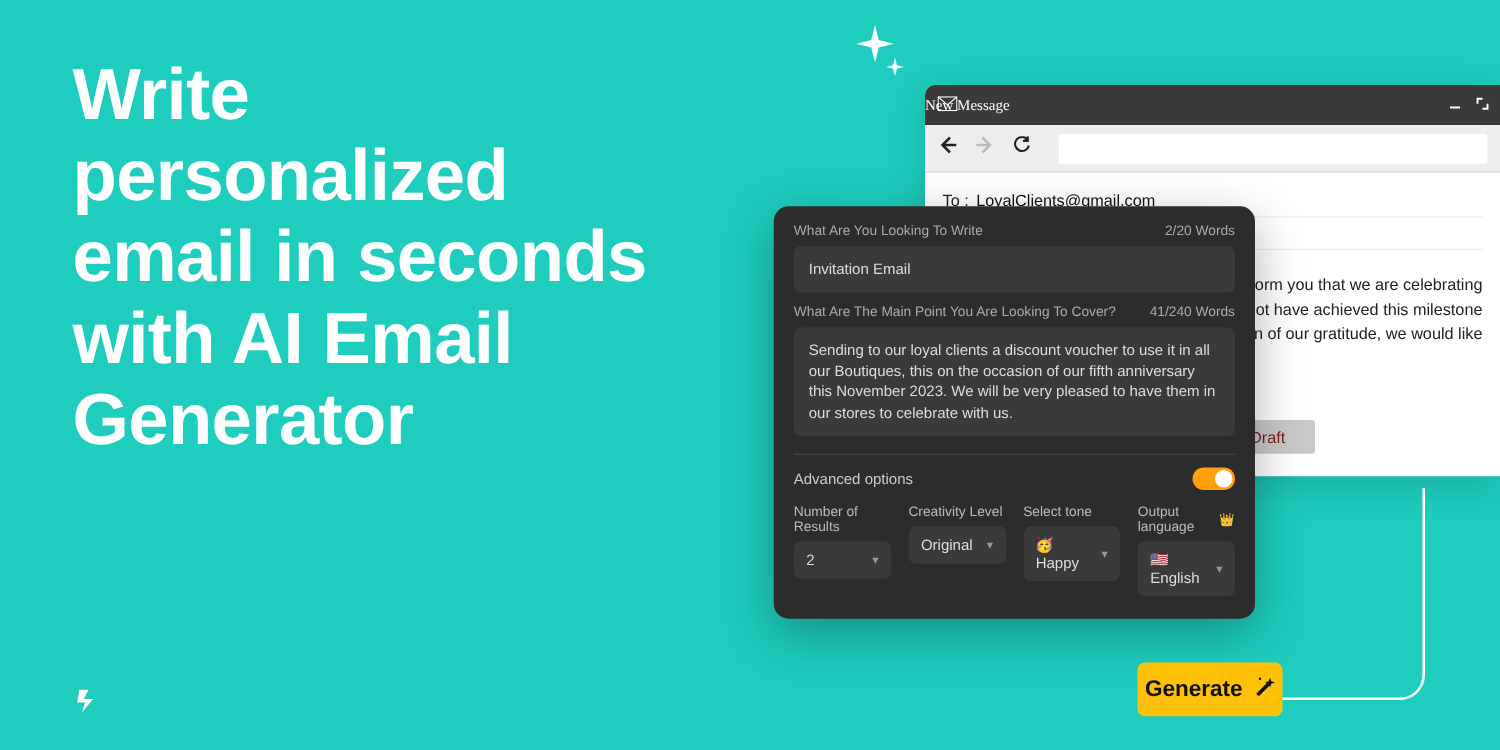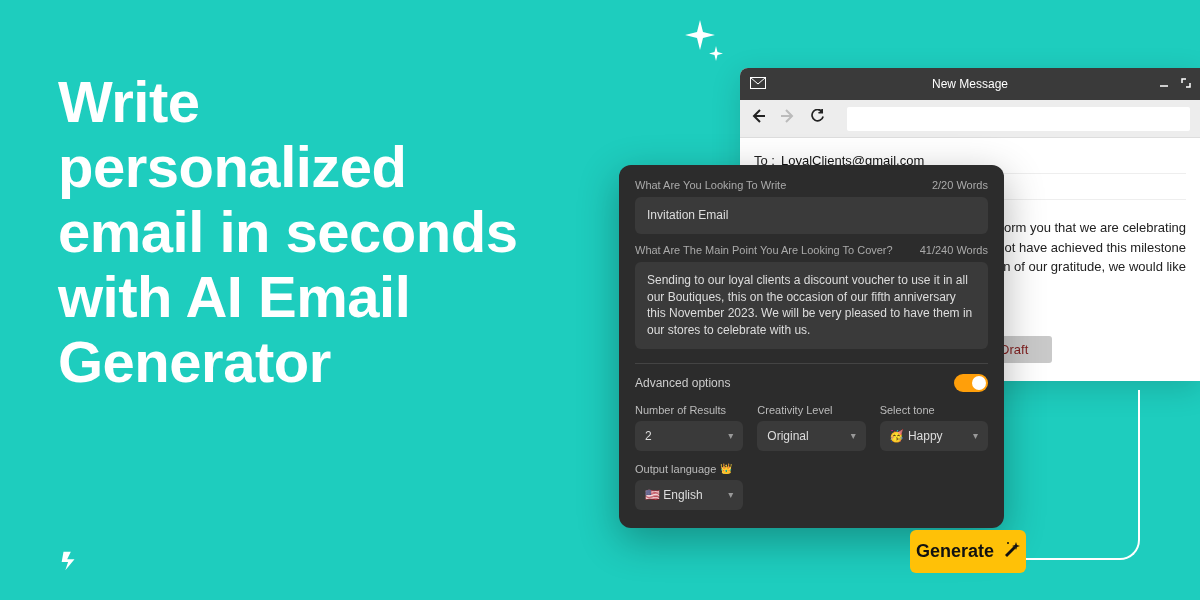--- a/index.html
+++ b/index.html
@@ -7,21 +7,21 @@
   width: 1200px;
   height: 600px;
   background: #1ECDBE;
   font-family: -apple-system, BlinkMacSystemFont, 'Segoe UI', Arial, sans-serif;
   overflow: hidden;
   position: relative;
 }
 .headline {
   position: absolute;
   left: 58px;
-  top: 70px;
+  top: 44px;
   width: 480px;
   color: #fff;
   font-size: 58px;
   font-weight: 800;
   line-height: 1.12;
   letter-spacing: -0.5px;
 }
 .brand {
   position: absolute;
   left: 58px;
@@ -64,21 +64,22 @@
   font-size: 12px;
   position: relative;
 }
 .email-envelope {
   margin-left: 10px;
 }
 .email-title {
   position: absolute;
   left: 0;
   right: 0;
-  text-align: center;
+  text-align: left;
+  font-family: Liberation Serif, serif;
 }
 .email-controls {
   position: absolute;
   right: 8px;
   display: flex;
   gap: 10px;
 }
 .email-nav {
   height: 38px;
   background: #EDEDED;
@@ -207,21 +208,21 @@
   position: absolute;
   right: 2px;
   top: 2px;
   width: 14px;
   height: 14px;
   background: #fff;
   border-radius: 50%;
 }
 .ai-grid {
   display: grid;
-  grid-template-columns: 1fr 1fr 1fr;
+  grid-template-columns: 1fr 1fr 1fr 1fr;
   gap: 12px 14px;
   margin-top: 12px;
 }
 .ai-field-label {
   color: #bbb;
   font-size: 11px;
   margin-bottom: 5px;
   display: flex;
   align-items: center;
   gap: 4px;

